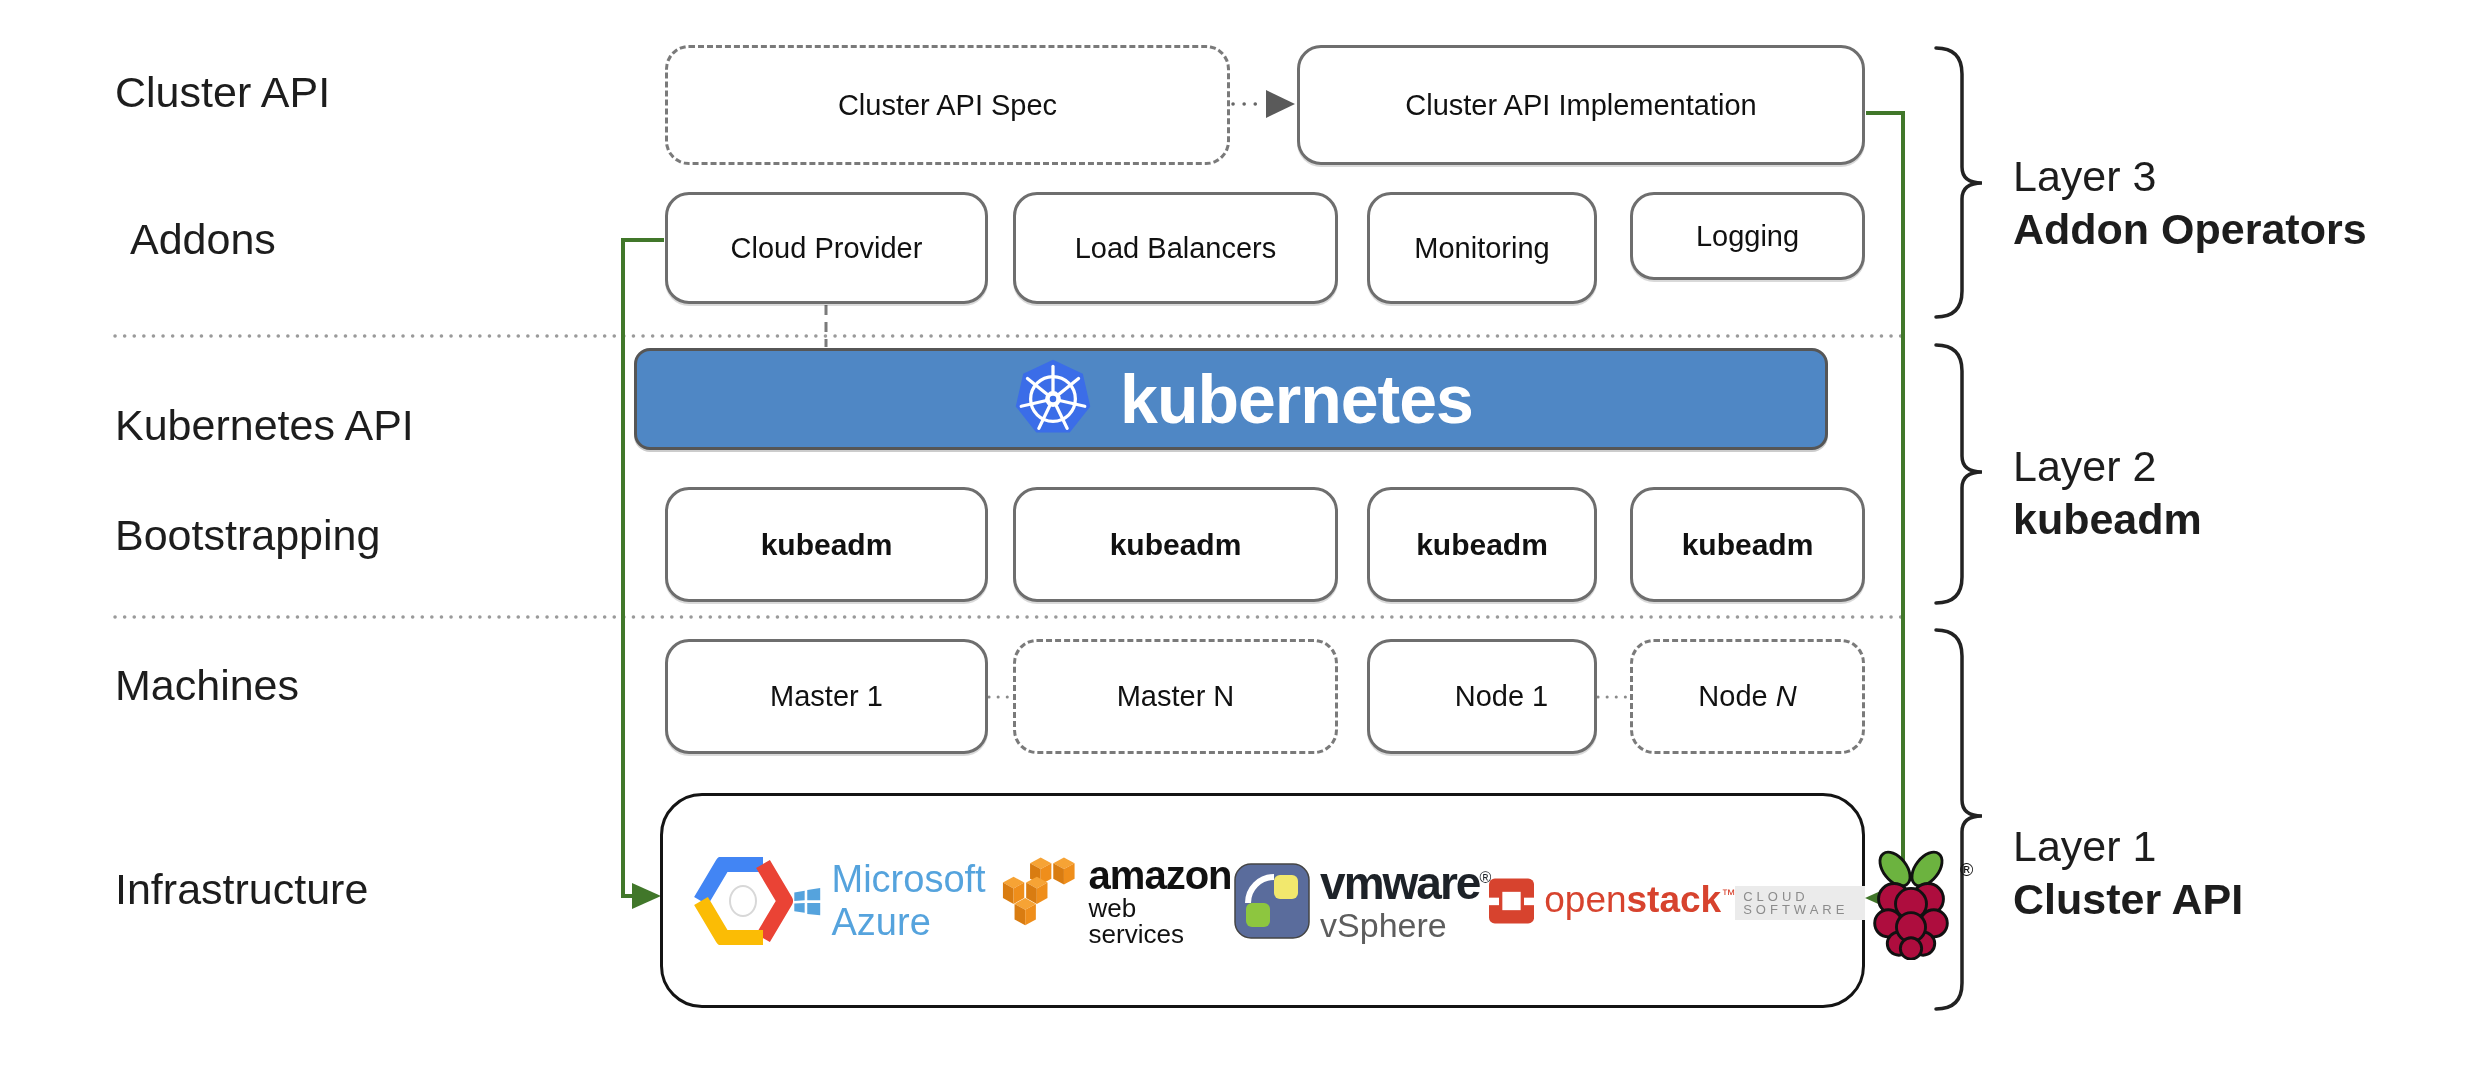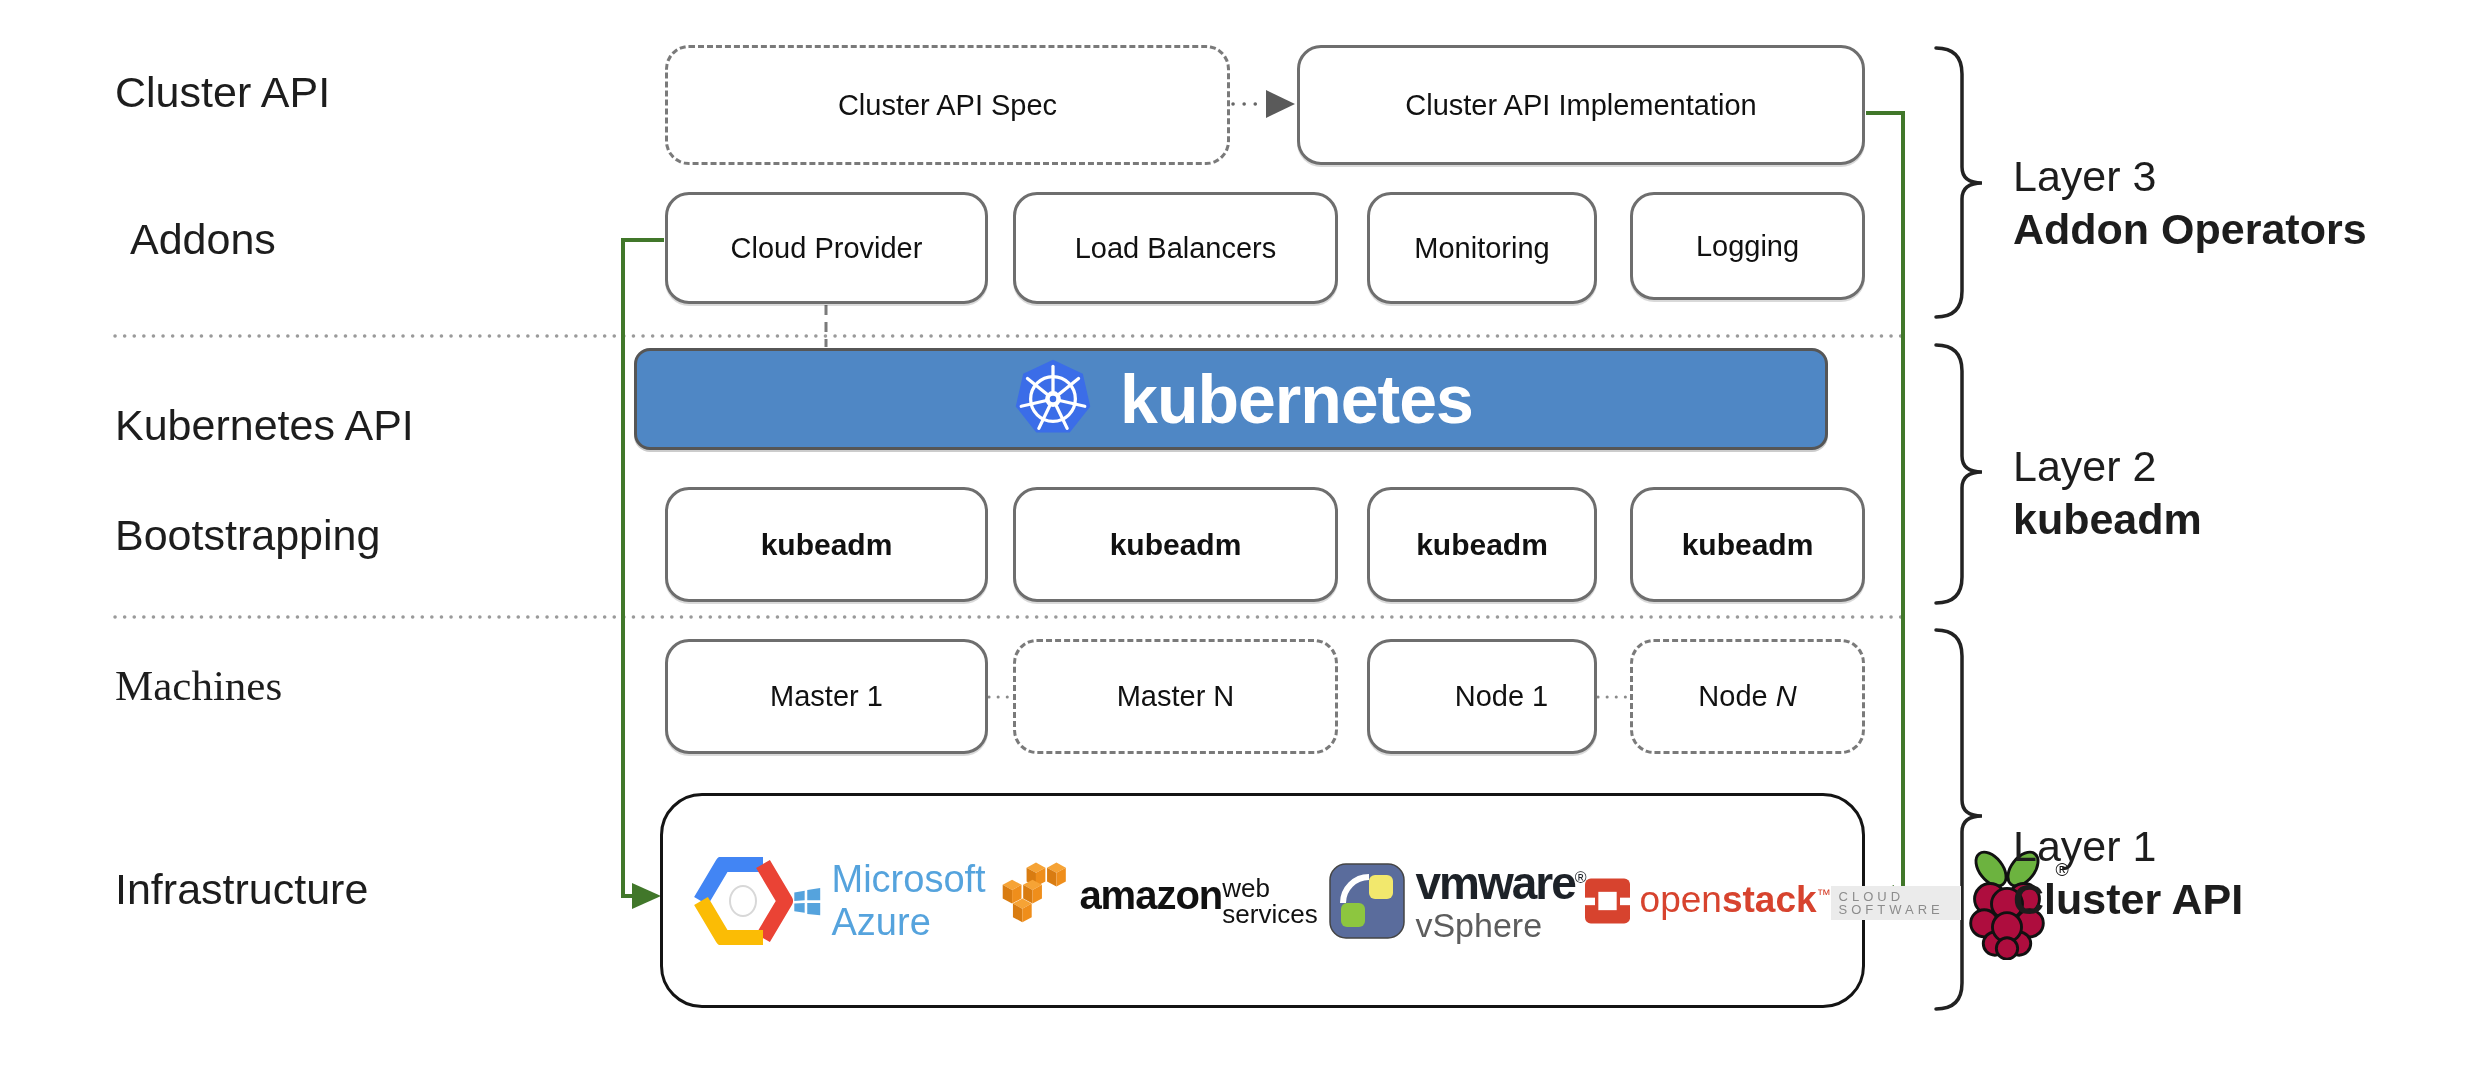--- a/index.html
+++ b/index.html
@@ -24,21 +24,21 @@
     display:flex;align-items:center;justify-content:center;gap:26px;
     box-shadow:0 2px 0 rgba(0,0,0,0.2);
   }
   .banner .wordmark{color:#ffffff;font-weight:bold;font-size:68px;letter-spacing:-1px;}
   .infra{
     position:absolute;z-index:2;background:#fff;border:3px solid #141414;border-radius:42px;
     display:flex;align-items:center;justify-content:space-evenly;padding:0 30px;
   }
   .logo{display:flex;align-items:center;gap:10px;}
   .azure-text{font-size:38px;color:#55a3dd;}
-  .aws-text{display:flex;flex-direction:row;line-height:1;color:#111;}
+  .aws-text{display:flex;flex-direction:column;line-height:1;color:#111;}
   .aws-text .l1{font-size:40px;font-weight:bold;letter-spacing:-1px;}
   .aws-text .l2{font-size:26px;letter-spacing:0;}
   .vmware-text{display:flex;flex-direction:column;line-height:1;}
   .vmware-text .l1{font-size:46px;font-weight:800;color:#1d2228;letter-spacing:-2px;}
   .vmware-text .l1 sup{font-size:16px;font-weight:400;}
   .vmware-text .l2{font-size:34px;color:#5d5d5d;margin-top:2px;}
   .os-text{display:flex;flex-direction:row;line-height:1;}
   .os-text .l1{font-size:37px;color:#d7432e;}
   .os-text .l1 .b{font-weight:bold;}
   .os-text .l1 sup{font-size:14px;}
@@ -72,30 +72,30 @@
 
     <path d="M 1936 48 Q 1962 48 1962 74 L 1962 167 Q 1962 183 1982 183 Q 1962 183 1962 199 L 1962 291 Q 1962 317 1936 317" stroke="#222" stroke-width="3.5" fill="none" stroke-linecap="round"></path>
     <path d="M 1936 345 Q 1962 345 1962 371 L 1962 456 Q 1962 472 1982 472 Q 1962 472 1962 488 L 1962 577 Q 1962 603 1936 603" stroke="#222" stroke-width="3.5" fill="none" stroke-linecap="round"></path>
     <path d="M 1936 630 Q 1962 630 1962 656 L 1962 800 Q 1962 816 1982 816 Q 1962 816 1962 832 L 1962 983 Q 1962 1009 1936 1009" stroke="#222" stroke-width="3.5" fill="none" stroke-linecap="round"></path>
   </svg>
 
   <div class="side-label" style="left:115px;top:68px;">Cluster API</div>
   <div class="side-label" style="left:130px;top:215px;">Addons</div>
   <div class="side-label" style="left:115px;top:371px;margin-top:30px;">Kubernetes API</div>
   <div class="side-label" style="left:115px;top:511px;">Bootstrapping</div>
-  <div class="side-label" style="left:115px;top:661px;font-family:Liberation Serif, serif;">Machines</div>
+  <div class="side-label" style="left:115px;top:661px;">Machines</div>
   <div class="side-label" style="left:115px;top:865px;">Infrastructure</div>
 
   <div class="box dashed" style="left:665px;top:45px;width:565px;height:120px;">Cluster API Spec</div>
   <div class="box" style="left:1297px;top:45px;width:568px;height:120px;">Cluster API Implementation</div>
 
   <div class="box" style="left:665px;top:192px;width:323px;height:112px;">Cloud Provider</div>
   <div class="box" style="left:1013px;top:192px;width:325px;height:112px;">Load Balancers</div>
   <div class="box" style="left:1367px;top:192px;width:230px;height:112px;">Monitoring</div>
-  <div class="box" style="left:1630px;top:192px;width:235px;height:108px;">Logging</div>
+  <div class="box" style="left:1630px;top:192px;width:235px;height:88px;">Logging</div>
 
   <div class="banner" style="left:634px;top:348px;width:1194px;height:102px;padding-left:23px;">
     <svg width="82" height="82" viewBox="0 0 88 88" xmlns="http://www.w3.org/2000/svg">
       <polygon points="44,2 76,17 84,52 62,80 26,80 4,52 12,17" fill="#3b6de8"></polygon>
       <circle cx="44" cy="44" r="24" stroke="#fff" stroke-width="3.5" fill="none"></circle>
       <g stroke="#fff" stroke-width="3.5" stroke-linecap="round">
         <line x1="44" y1="44" x2="44" y2="9"></line>
         <line x1="44" y1="44" x2="16.6" y2="22.1"></line>
         <line x1="44" y1="44" x2="9.9" y2="51.8"></line>
         <line x1="44" y1="44" x2="28.8" y2="75.5"></line>

